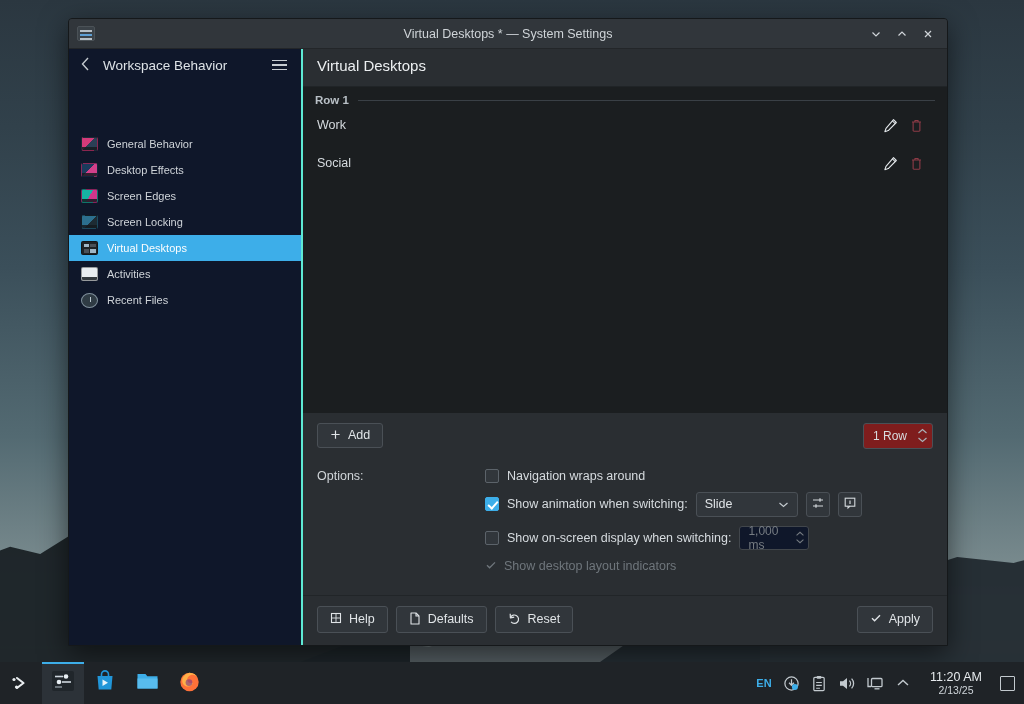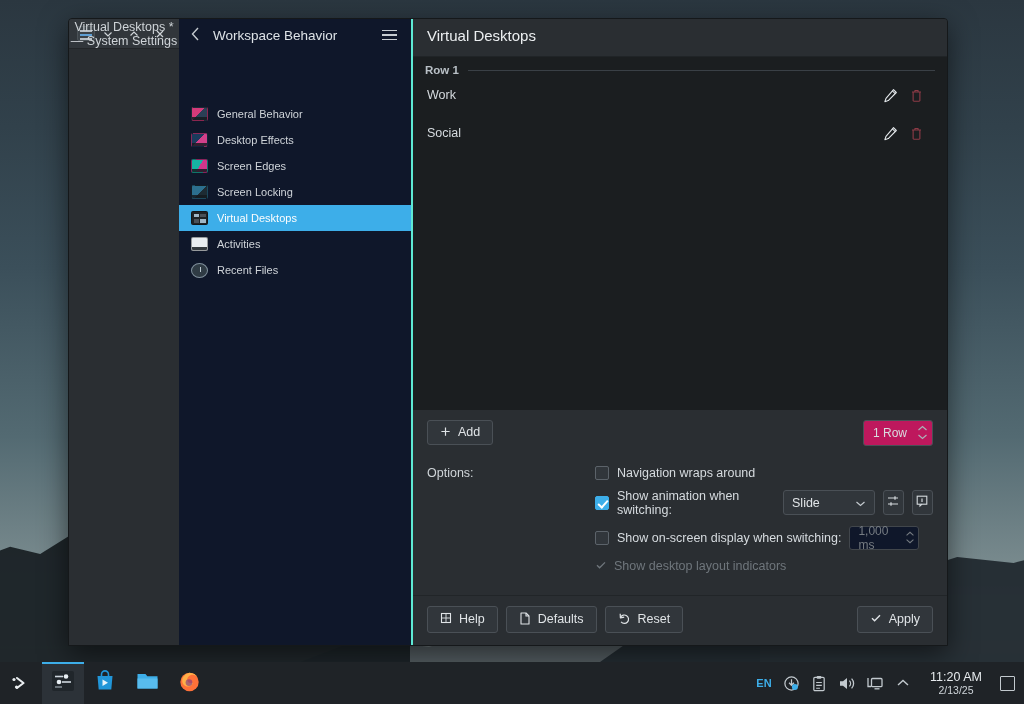--- a/index.html
+++ b/index.html
@@ -38,21 +38,21 @@
     background: #3a4248;
     clip-path: polygon(0% 100%, 12% 70%, 28% 78%, 44% 62%, 60% 72%, 80% 58%, 100% 66%, 100% 100%);
     opacity: .7;
   }
 
   
   #window {
     position: absolute; left: 68px; top: 18px; width: 880px; height: 628px;
     background: #2a2e32; border: 1px solid #15181a; border-radius: 4px 4px 0 0;
     box-shadow: 0 8px 28px rgba(0,0,0,.55);
-    display: flex; flex-direction: row; overflow: hidden;
+    display: flex; flex-direction: column; overflow: hidden;
   }
   #titlebar {
     height: 30px; background: #31363b; display: flex; align-items: center;
     position: relative; flex: 0 0 30px; border-bottom: 1px solid #232629;
   }
   .app-icon {
     width: 18px; height: 15px; margin-left: 8px; border-radius: 2px;
     background: #3b4248; border: 1px solid #4b5257; position: relative;
   }
   .app-icon::before {
@@ -150,21 +150,21 @@
   #bottom-area { padding: 10px 14px 0 14px; }
   .btn {
     background: #31363b; border: 1px solid #4a5056; border-radius: 3px;
     color: #e0e4e7; font-size: 12.5px; font-family: inherit;
     padding: 5px 12px; display: inline-flex; align-items: center; gap: 7px;
     line-height: 1;
   }
   .row-add { display: flex; align-items: center; }
   .spacer { flex: 1; }
   .spin {
-    background: #be185d; border: 1px solid #4a5056; border-radius: 3px;
+    background: #7f1d1d; border: 1px solid #4a5056; border-radius: 3px;
     height: 26px; display: flex; align-items: center; padding: 0 4px 0 9px;
     color: #d9dde0; font-size: 12px; gap: 10px;
   }
   .spin-arrows { display: flex; flex-direction: column; gap: 1px; color: #aab2b8; }
 
   #options { margin-top: 20px; font-size: 12.5px; color: #d6dbdf; }
   .opt-row { display: flex; align-items: center; gap: 8px; margin-bottom: 9px; }
   .opt-label-col { width: 160px; color: #d0d5d9; flex: 0 0 160px; }
   .cbox {
     width: 14px; height: 14px; border-radius: 2px; background: #31363b;

